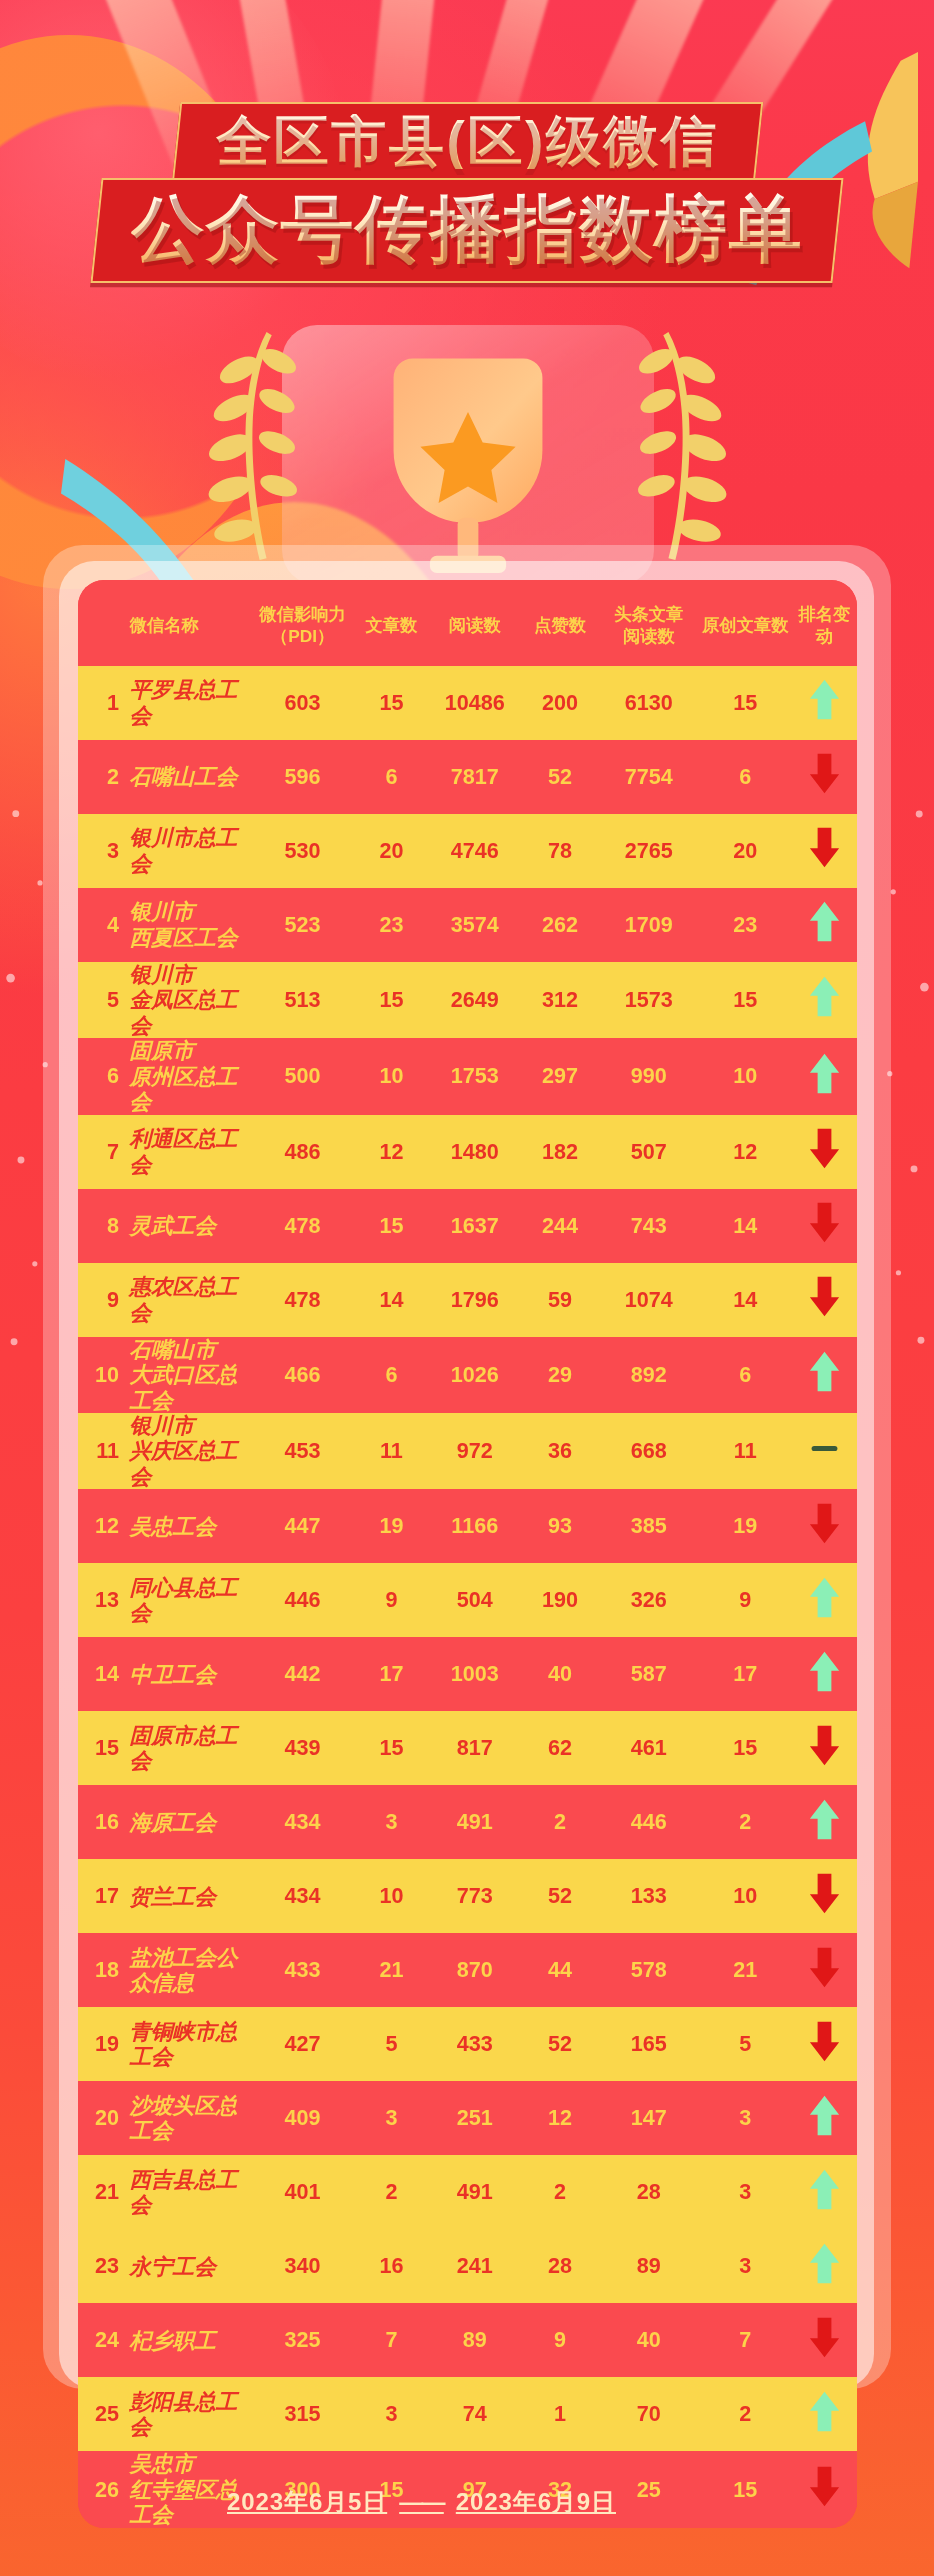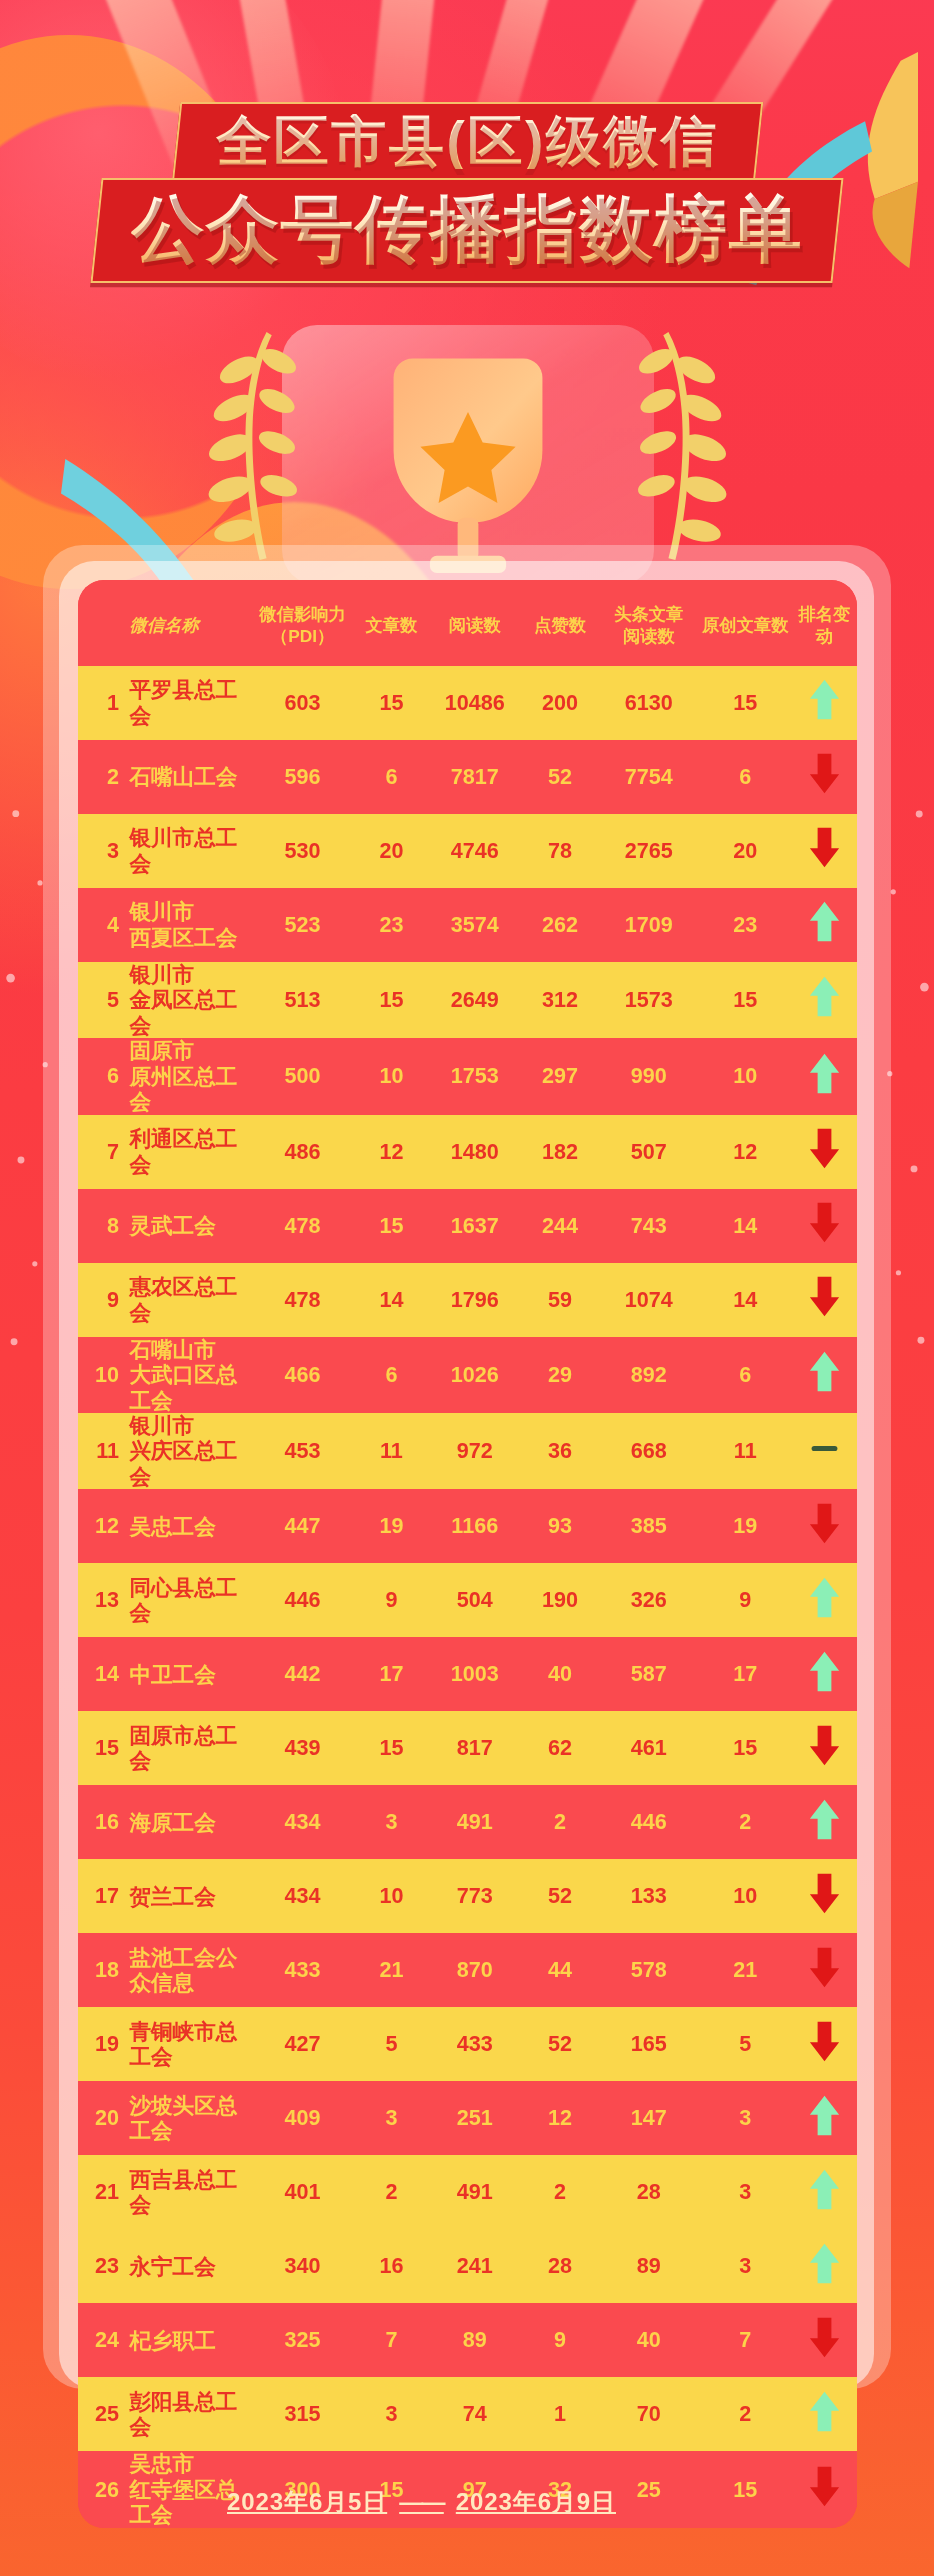--- a/index.html
+++ b/index.html
@@ -164,40 +164,40 @@
 
   thead th {
     background: #FA4A4F;
     color: #FCD34A;
     font-size: 17.3px;
     font-weight: bold;
     line-height: 1.28;
     padding: 22.5px 0 19px 0;
     vertical-align: middle;
   }
-  thead th.c-name   { width: 185px; font-style: italic; }
+  thead th.c-name   { width: 185px; }
   thead th.c-pdi    { width: 109px; }
   thead th.c-art    { width: 80px; }
   thead th.c-read   { width: 97px; }
   thead th.c-like   { width: 83px; }
   thead th.c-head   { width: 106px; }
   thead th.c-orig   { width: 102px; }
   thead th.c-move   { width: 69px; }
 
   tbody tr { height: 74px; }
   tbody tr.odd  { background: #FAD74B; }
   tbody tr.even { background: #FA4A4F; }
   tbody tr.odd  td { color: #EA3226; }
   tbody tr.even td { color: #FCD34A; }
 
   tbody td { font-size: 21.6px; font-weight: bold; vertical-align: middle; }
   td.name-cell { text-align: left; padding-left: 12px; }
   .name-inner { display: flex; align-items: center; gap: 10.4px; }
   .rk { min-width: 29px; text-align: right; font-size: 21.6px; flex: 0 0 auto; }
-  .nm { line-height: 1.18; text-align: left; font-size: 21.6px; }
+  .nm { line-height: 1.18; text-align: left; font-size: 21.6px; font-style: italic; }
   .nm .l2 { display: block; }
 
   .arrow { font-size: 0; line-height: 0; display: inline-block; }
   .arrow svg { display: block; margin: 0 auto; }
 
   
   .footer-date {
     position: absolute; left: 0; top: 2486px; width: 843px;
     text-align: center;
     color: #FFE9C0;

